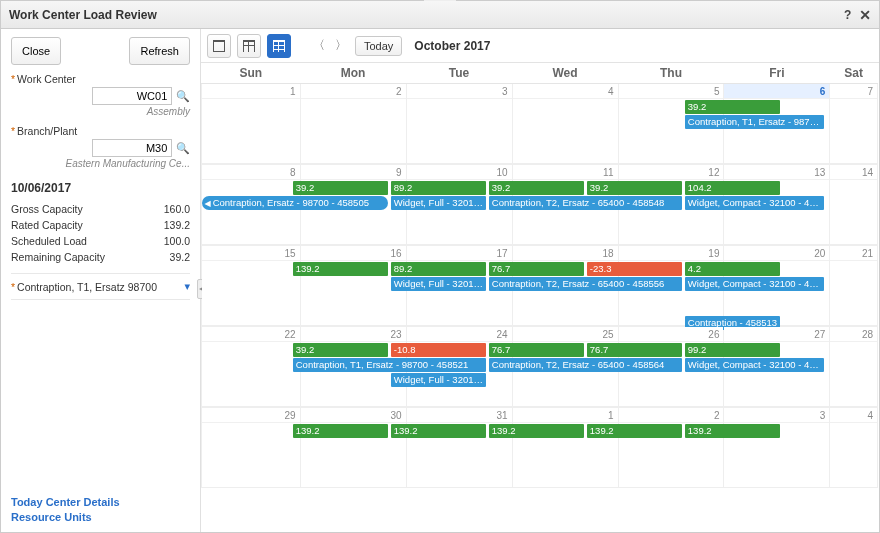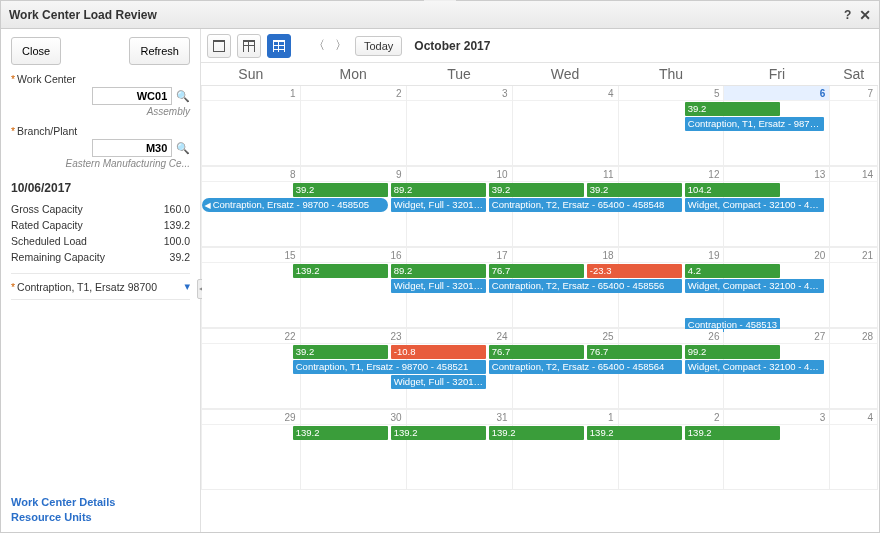--- a/index.html
+++ b/index.html
@@ -29,21 +29,21 @@
   .btnrow { display:flex; justify-content:space-between; margin-bottom:8px; }
   .btn {
     border:1px solid #c6c6c6; background:linear-gradient(#fff,#f1f1f1); border-radius:3px;
     padding:7px 10px; font-size:11px; cursor:pointer;
   }
   .field { margin-bottom:8px; }
   .field-label { font-size:10.5px; color:#333; margin-bottom:2px; display:block;}
   .field-label .req { color:#d06000; margin-right:2px;}
   .field-input-row { display:flex; align-items:center; justify-content:flex-end; gap:4px;}
   .field-input {
-    width:80px; text-align:right; border:1px solid #c6c6c6; padding:2px 4px; font-size:11px; height:18px;font-weight:bold;
+    width:80px; text-align:right; border:1px solid #c6c6c6; padding:2px 4px; font-size:11px; height:18px;
   }
   .lookup-icon { font-size:11px; color:#666; cursor:pointer; }
   .field-desc { font-size:10px; color:#888; font-style:italic; text-align:right; margin-top:1px;}
   .date-h { font-weight:bold; font-size:12px; margin:4px 0 6px 0; }
   .metrics .row { display:flex; justify-content:space-between; font-size:10.5px; padding:2px 0;}
   .sel-item {
     border-top:1px solid #e8e8e8; border-bottom:1px solid #e8e8e8; margin-top:8px;
     padding:6px 0; display:flex; justify-content:space-between; align-items:center; font-size:10.5px;
   }
   .sel-item .req { color:#d06000; margin-right:2px;}
@@ -65,21 +65,21 @@
     display:flex; align-items:center; justify-content:center; cursor:pointer; color:#555;
   }
   .iconbtn.active { background:#2a6fc9; color:#fff; border-color:#2a6fc9;}
   .chev { width:16px; height:22px; display:flex; align-items:center; justify-content:center; cursor:pointer; color:#555; font-size:12px;}
   .today-btn { border:1px solid #c9c9c9; border-radius:3px; padding:3px 8px; background:linear-gradient(#fff,#f0f0f0); cursor:pointer;}
   .month-lbl { font-weight:bold; margin-left:6px; font-size:12px;}
 
   .cal-wrap { flex:1; overflow:hidden; padding-right:1px; background:#fff;}
   table.cal { width:100%; border-collapse:collapse; table-layout:fixed; }
   table.cal th {
-    font-weight:normal; font-size:14px; color:#666; padding:3px 0; border-bottom:1px solid #e5e5e5;
+    font-weight:bold; font-size:12px; color:#666; padding:3px 0; border-bottom:1px solid #e5e5e5;
   }
   table.cal td {
     height:80px; vertical-align:top; border:1px solid #eee; padding:0; position:relative; background:#fff;
   }
   table.cal td .dnum {
     text-align:right; font-size:10px; color:#888; padding:2px 4px 1px 0; border-bottom:1px solid #f0f0f0;
   }
   table.cal td.today .dnum { background:#e6f0ff; color:#2a6fc9; font-weight:bold;}
   col.sun { width:13.5%; }
   col.mon { width:14.5%; }
@@ -167,21 +167,21 @@
             <span>39.2</span>
           </div>
       </div>
 
       <div class="sel-item">
         <span><span class="req">*</span><span>Contraption, T1, Ersatz 98700</span></span>
         <span class="dd">▾</span>
       </div>
 
       <div class="sidebar-foot">
-        <a>Work Center Details</a>
+        <a>Today Center Details</a>
         <a>Resource Units</a>
       </div>
 
       <div class="splitter-handle">◂</div>
     </div>
 
     <div class="main">
       <div class="toolbar">
         <div class="iconbtn">
           <span class="grid-icon">

